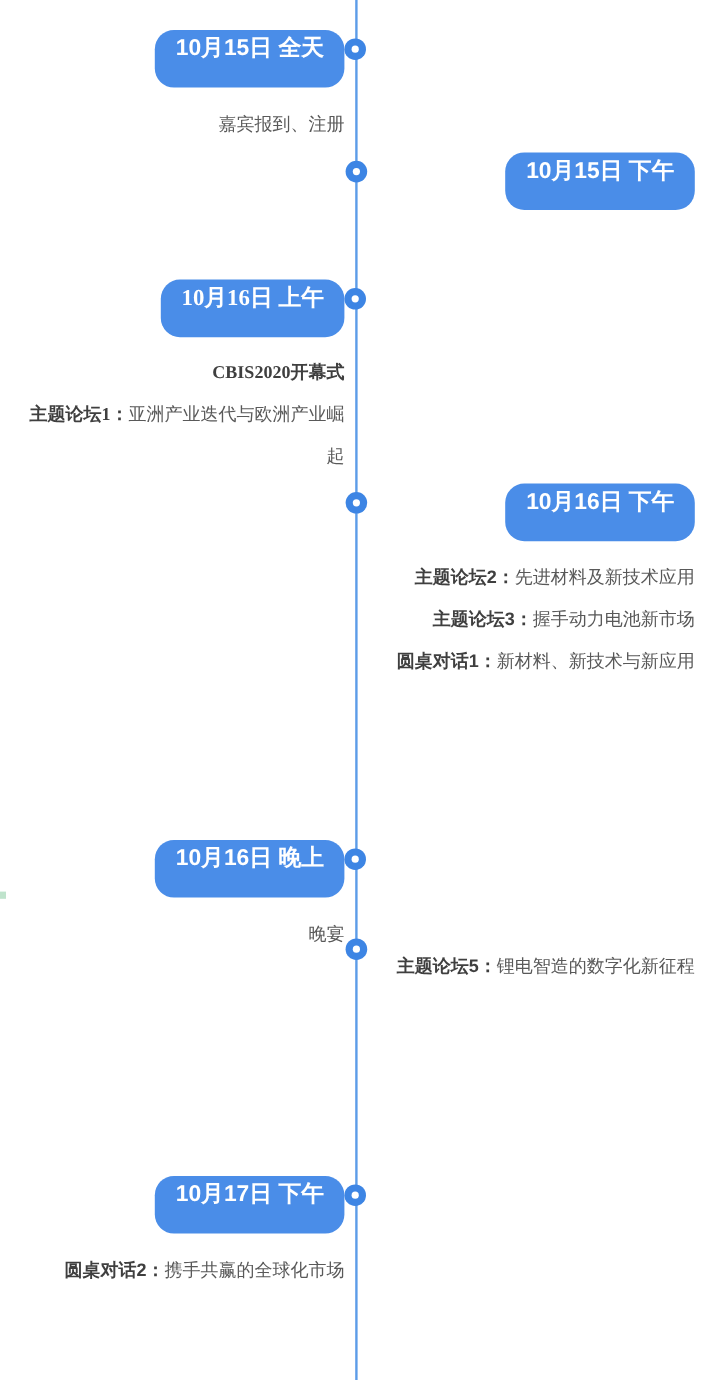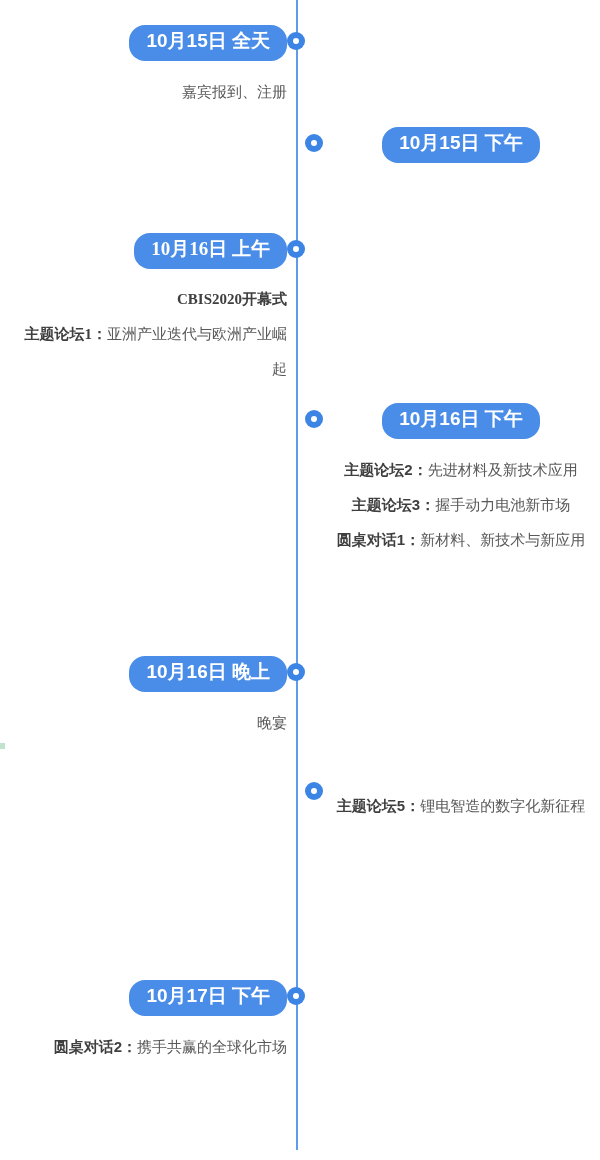--- a/index.html
+++ b/index.html
@@ -34,24 +34,24 @@
   .edge-artifact {
     position: absolute;
     left: 0;
     top: 743px;
     width: 5px;
     height: 6px;
     background: #bfe3cc;
   }
   .entry { position: absolute; }
   .entry.left  { right: 313px; width: 266px; text-align: right; }
-  .entry.right { left: 326px;  width: 270px; text-align: center; }
+  .entry.right { left: 309px;  width: 270px; text-align: right; }
   .pill {
     display: inline-block;
-    height: 36px;
+    height: 48px;
     line-height: 32px;
     padding: 0 17px;
     border-radius: 16px;
     background: var(--pill);
     color: #ffffff;
     font-weight: 700;
     font-size: 19px;
     white-space: nowrap;
   }
   .dot {
@@ -104,21 +104,21 @@
           <p class="item"><span class="lbl">CBIS2020开幕式</span></p>
           <p class="item"><span class="lbl">主题论坛1：</span><span class="txt">亚洲产业迭代与欧洲产业崛起</span></p>
         </div></div>
       <div class="entry right" style="top: 403px;"><div class="dot">
           <div class="dot-hole"></div>
         </div><div class="pill">10月16日 下午</div><div class="items">
           <p class="item"><span class="lbl">主题论坛2：</span><span class="txt">先进材料及新技术应用</span></p>
           <p class="item"><span class="lbl">主题论坛3：</span><span class="txt">握手动力电池新市场</span></p>
           <p class="item"><span class="lbl">圆桌对话1：</span><span class="txt">新材料、新技术与新应用</span></p>
         </div></div>
-      <div class="entry left" style="top: 656px;"><div class="dot">
+      <div class="entry left" style="top: 700px;"><div class="dot">
           <div class="dot-hole"></div>
         </div><div class="pill">10月16日 晚上</div><div class="items">
           <p class="item"><span class="txt">晚宴</span></p>
         </div></div>
       <div class="entry right" style="top: 775px;"><div class="dot">
           <div class="dot-hole"></div>
         </div><div class="items">
           <p class="item"><span class="lbl">主题论坛5：</span><span class="txt">锂电智造的数字化新征程</span></p>
         </div></div>
       <div class="entry left" style="top: 980px;"><div class="dot">

